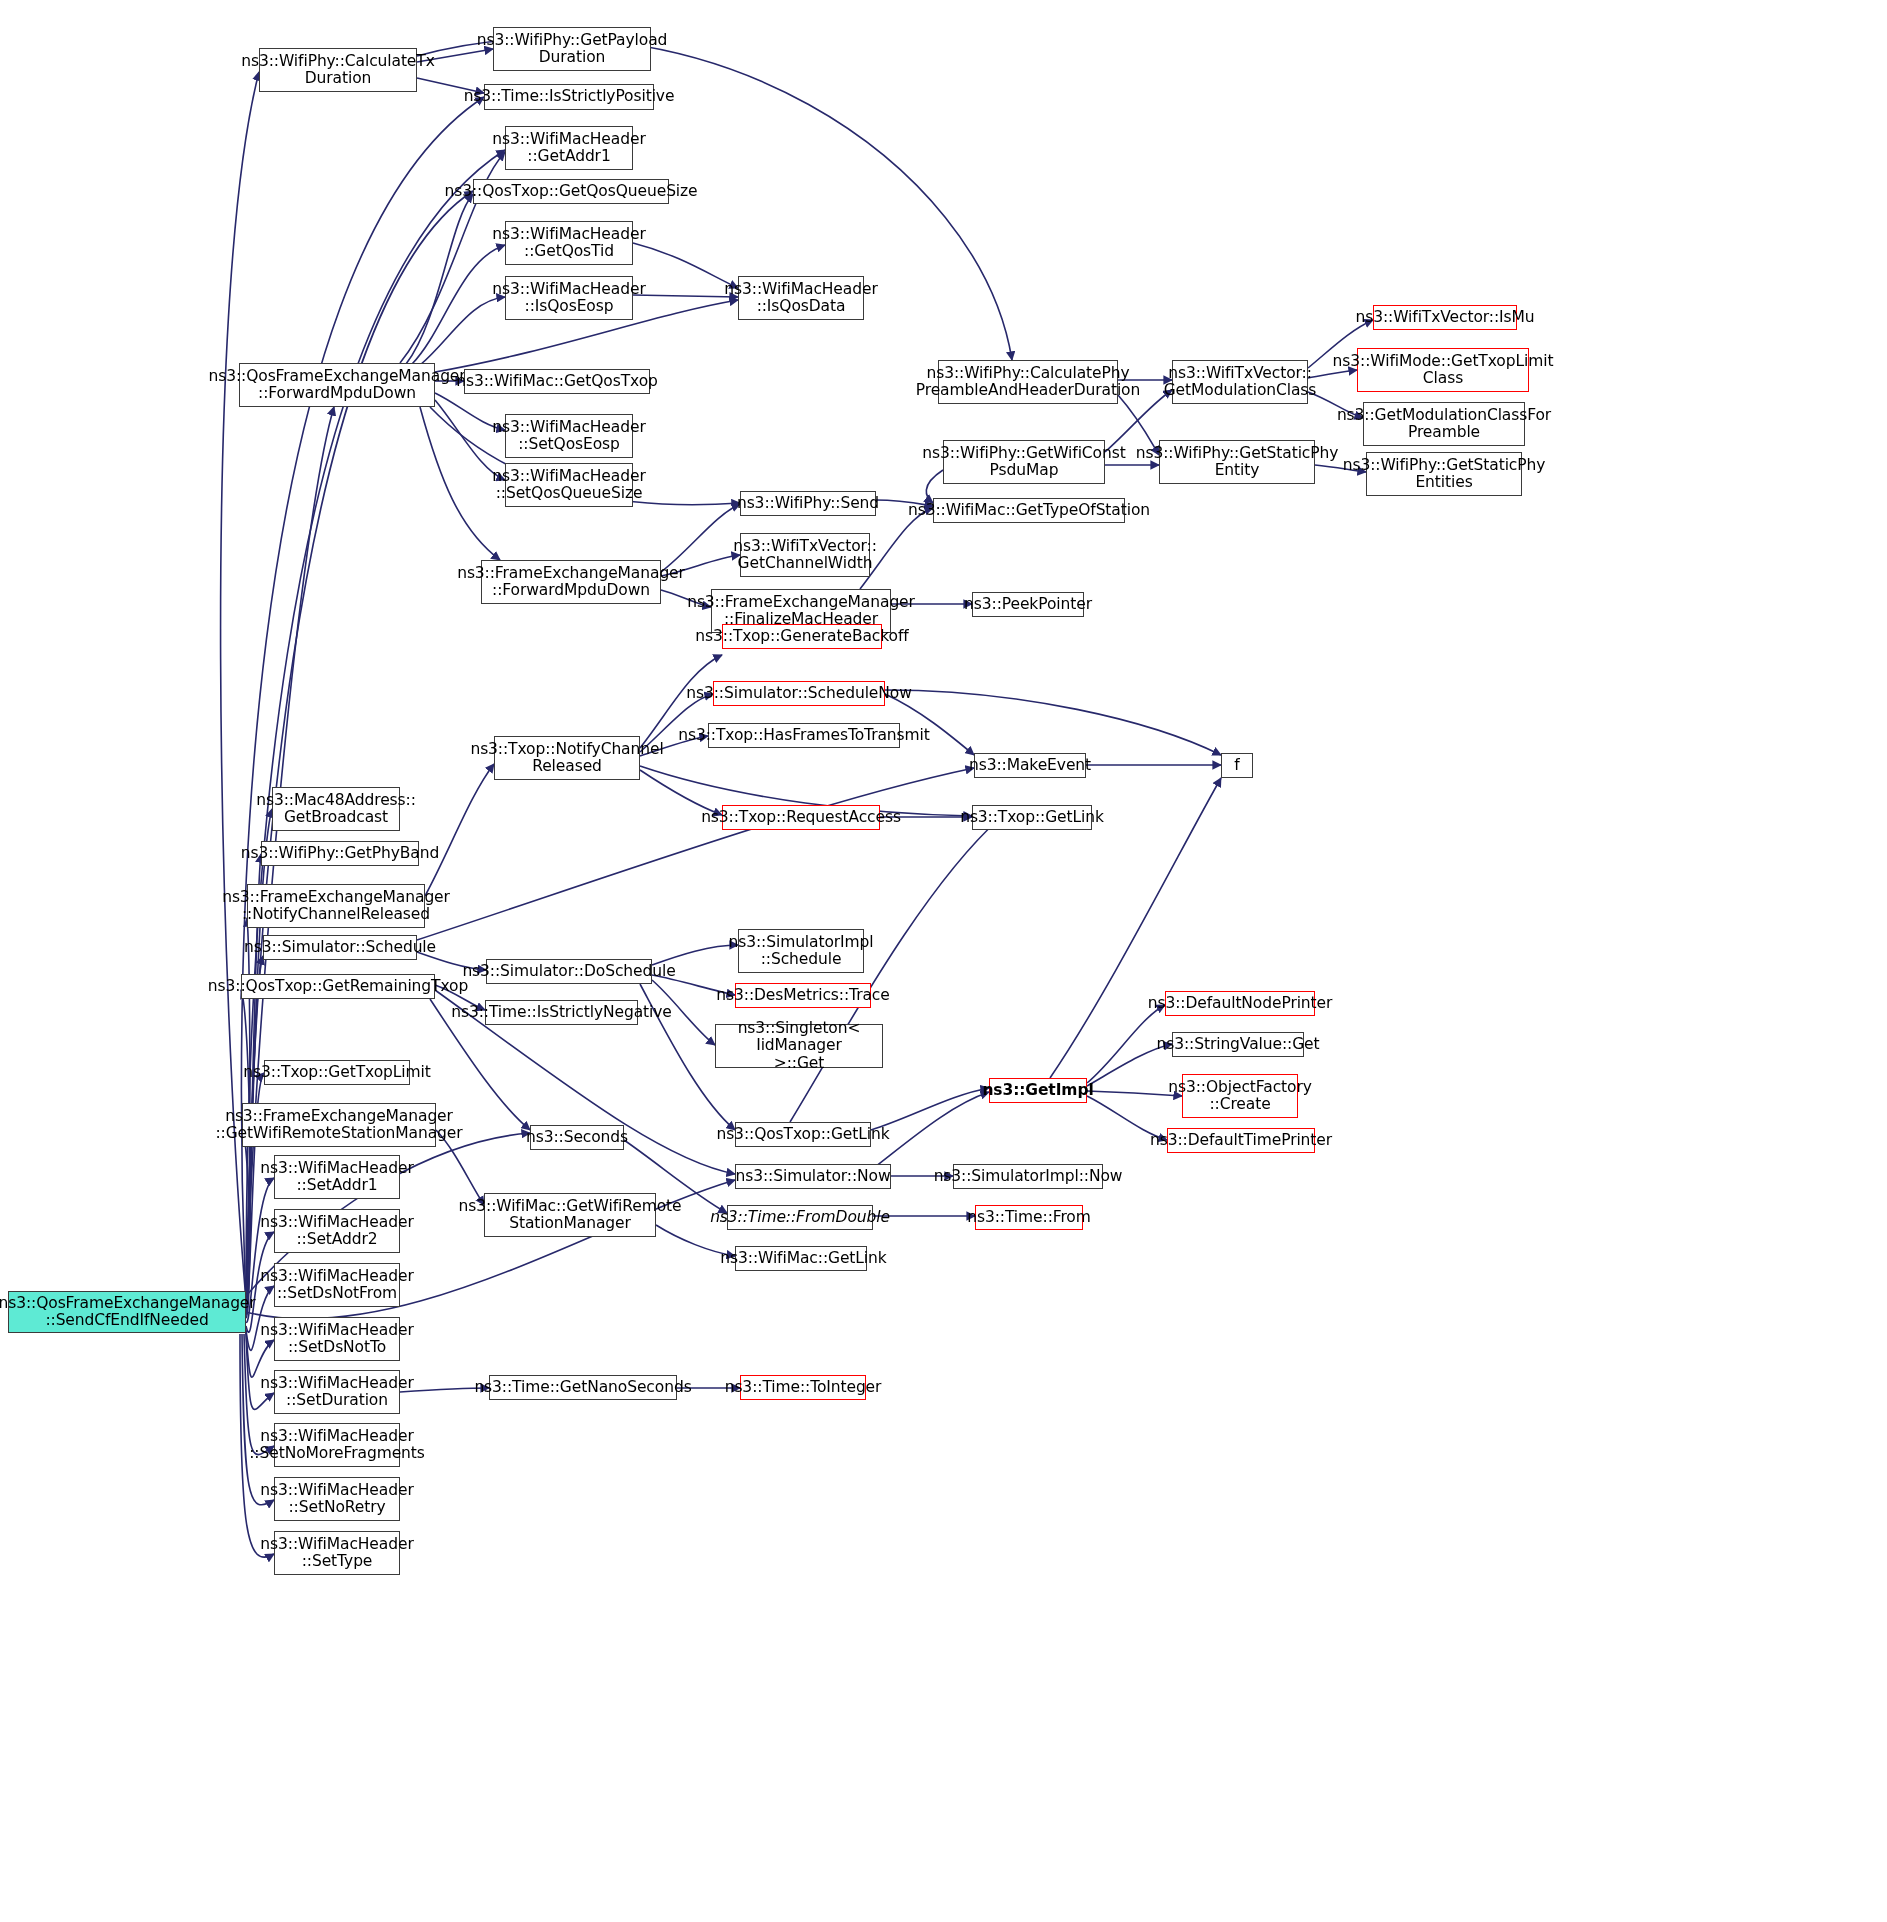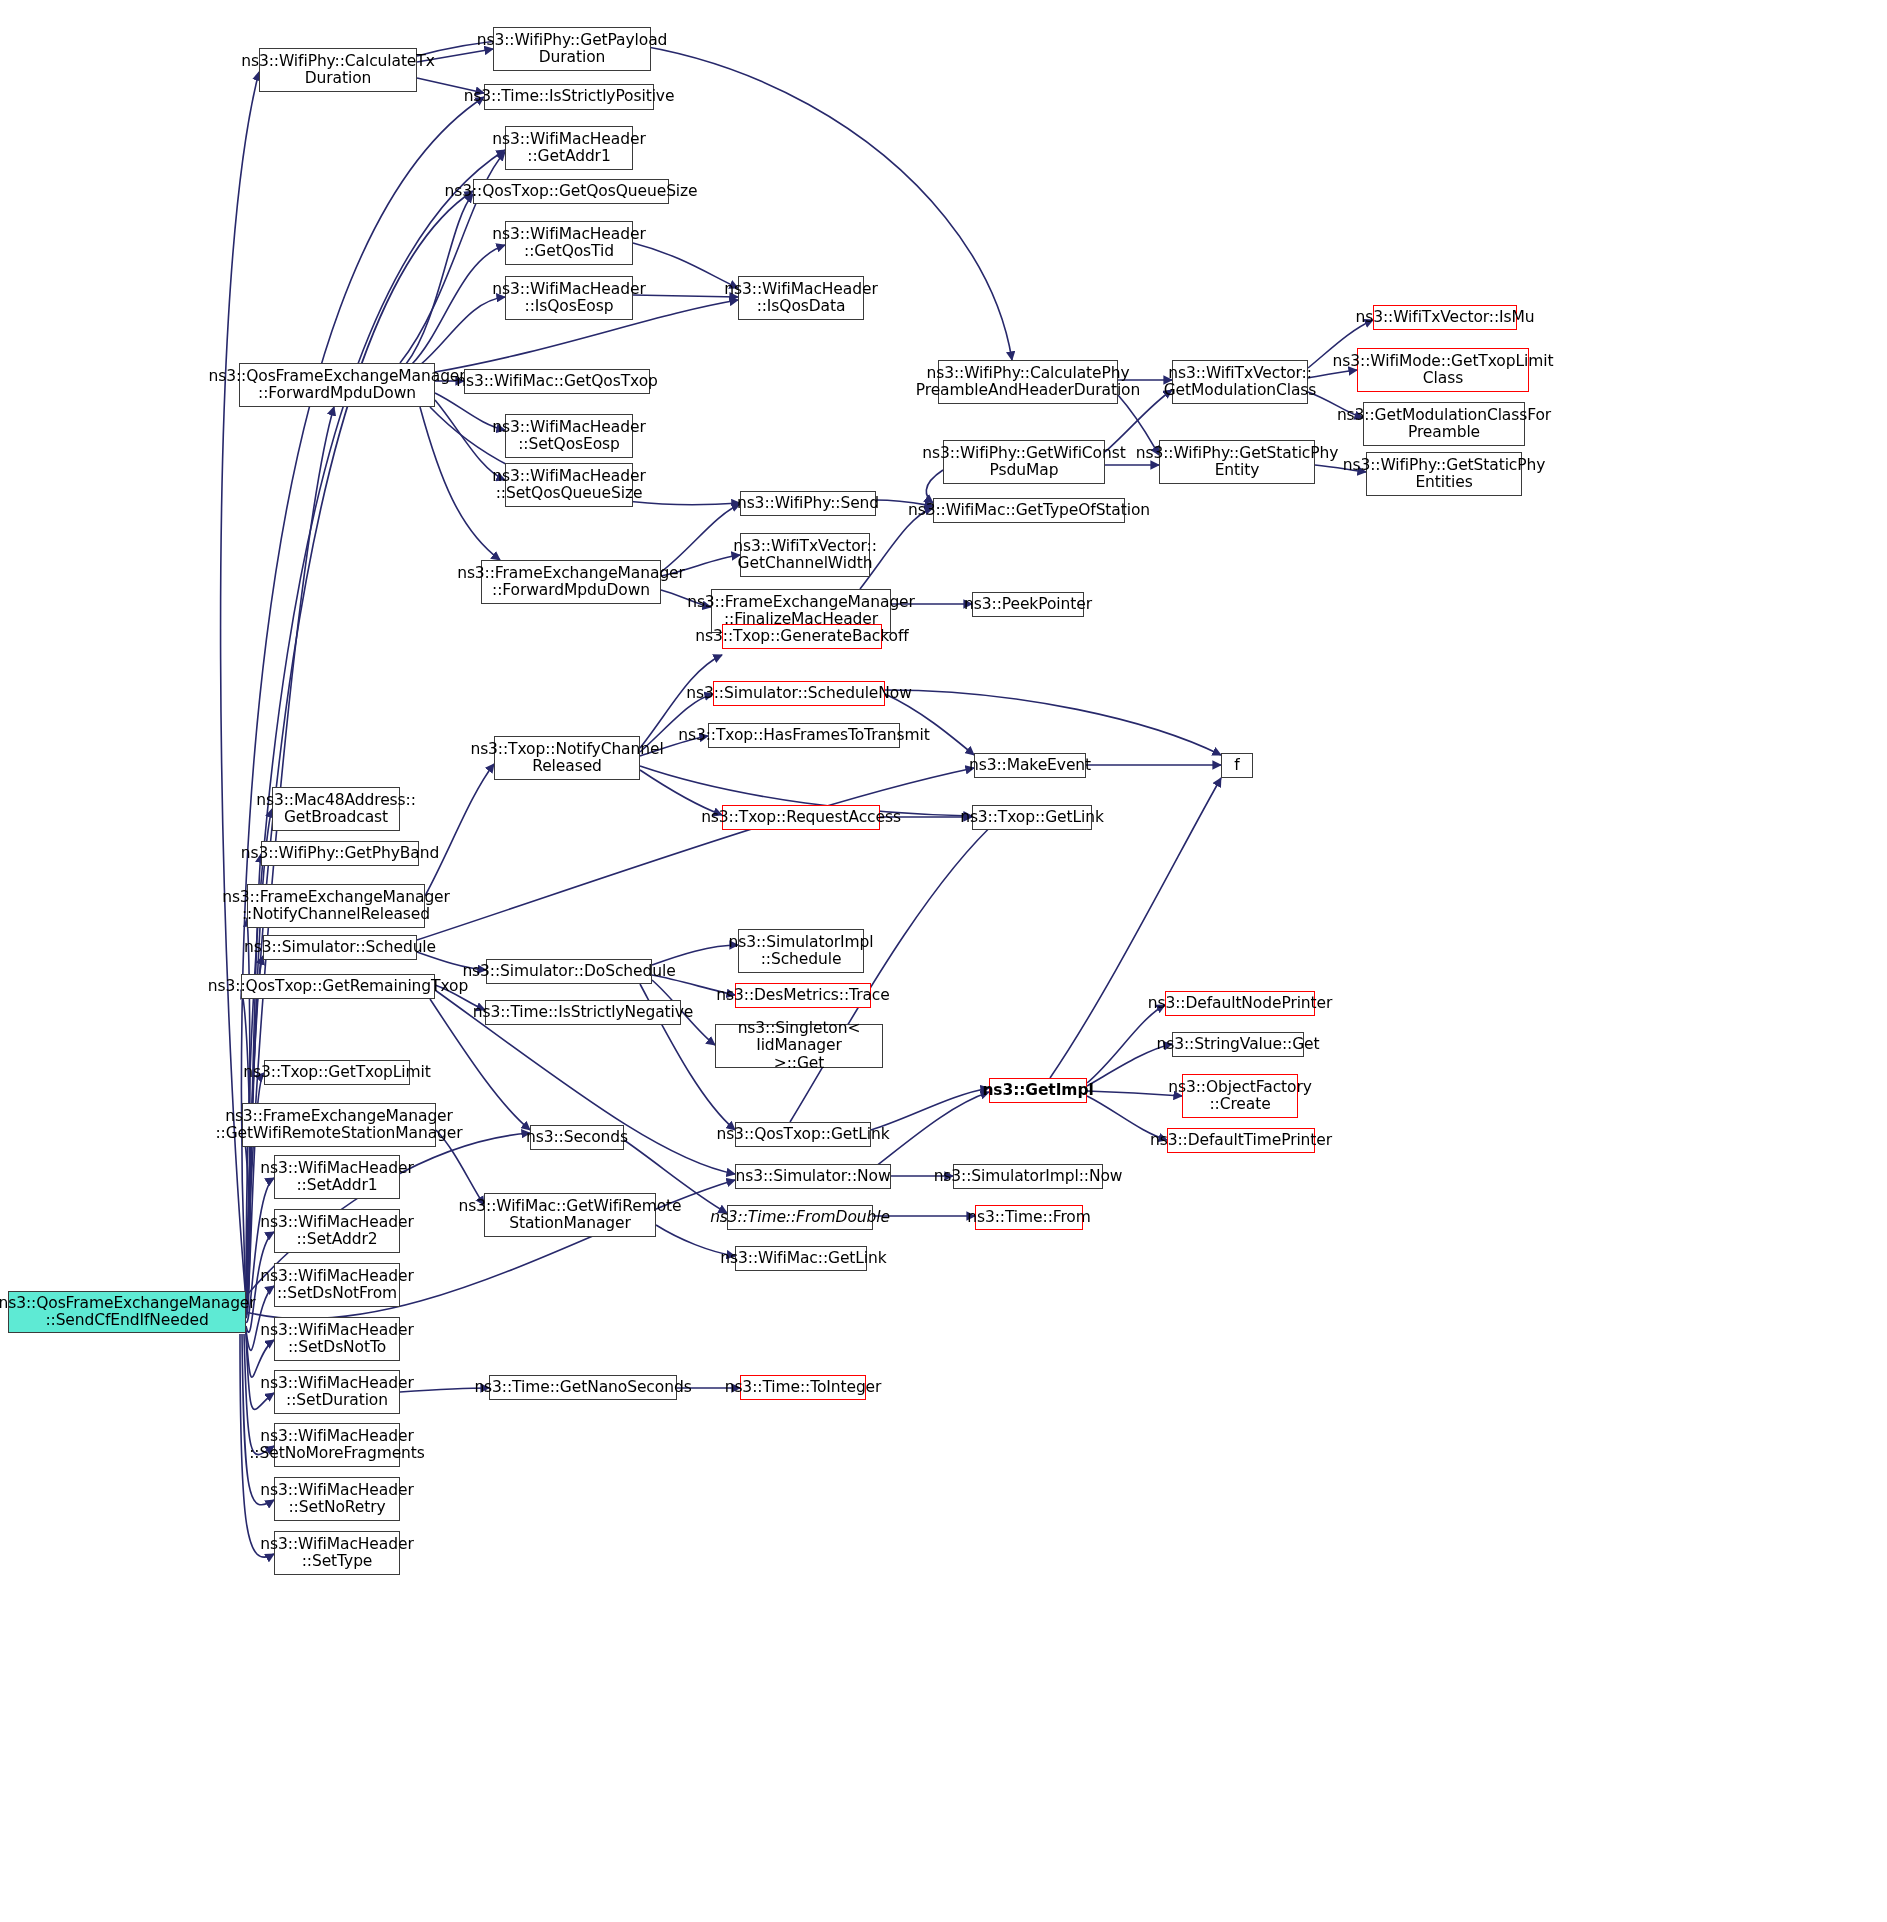--- a/index.html
+++ b/index.html
@@ -200,21 +200,21 @@
       <div class="node" style="left: 247px; top: 884px; width: 178px; height: 44px;">ns3::FrameExchangeManager
 ::NotifyChannelReleased</div>
       <div class="node" style="left: 263px; top: 935px; width: 154px; height: 25px;">ns3::Simulator::Schedule</div>
       <div class="node" style="left: 486px; top: 959px; width: 166px; height: 25px;">ns3::Simulator::DoSchedule</div>
       <div class="node" style="left: 738px; top: 929px; width: 126px; height: 44px;">ns3::SimulatorImpl
 ::Schedule</div>
       <div class="node red" style="left: 735px; top: 983px; width: 136px; height: 25px;">ns3::DesMetrics::Trace</div>
       <div class="node" style="left: 715px; top: 1024px; width: 168px; height: 44px;">ns3::Singleton&lt; IidManager
 &gt;::Get</div>
       <div class="node" style="left: 241px; top: 974px; width: 194px; height: 25px;">ns3::QosTxop::GetRemainingTxop</div>
-      <div class="node" style="left: 485px; top: 1000px; width: 196px; height: 25px;">ns3::Time::IsStrictlyNegative</div>
+      <div class="node" style="left: 485px; top: 1000px; width: 153px; height: 25px;">ns3::Time::IsStrictlyNegative</div>
       <div class="node" style="left: 264px; top: 1060px; width: 146px; height: 25px;">ns3::Txop::GetTxopLimit</div>
       <div class="node" style="left: 242px; top: 1103px; width: 194px; height: 44px;">ns3::FrameExchangeManager
 ::GetWifiRemoteStationManager</div>
       <div class="node" style="left: 274px; top: 1155px; width: 126px; height: 44px;">ns3::WifiMacHeader
 ::SetAddr1</div>
       <div class="node" style="left: 274px; top: 1209px; width: 126px; height: 44px;">ns3::WifiMacHeader
 ::SetAddr2</div>
       <div class="node" style="left: 274px; top: 1263px; width: 126px; height: 44px;">ns3::WifiMacHeader
 ::SetDsNotFrom</div>
       <div class="node" style="left: 274px; top: 1317px; width: 126px; height: 44px;">ns3::WifiMacHeader

